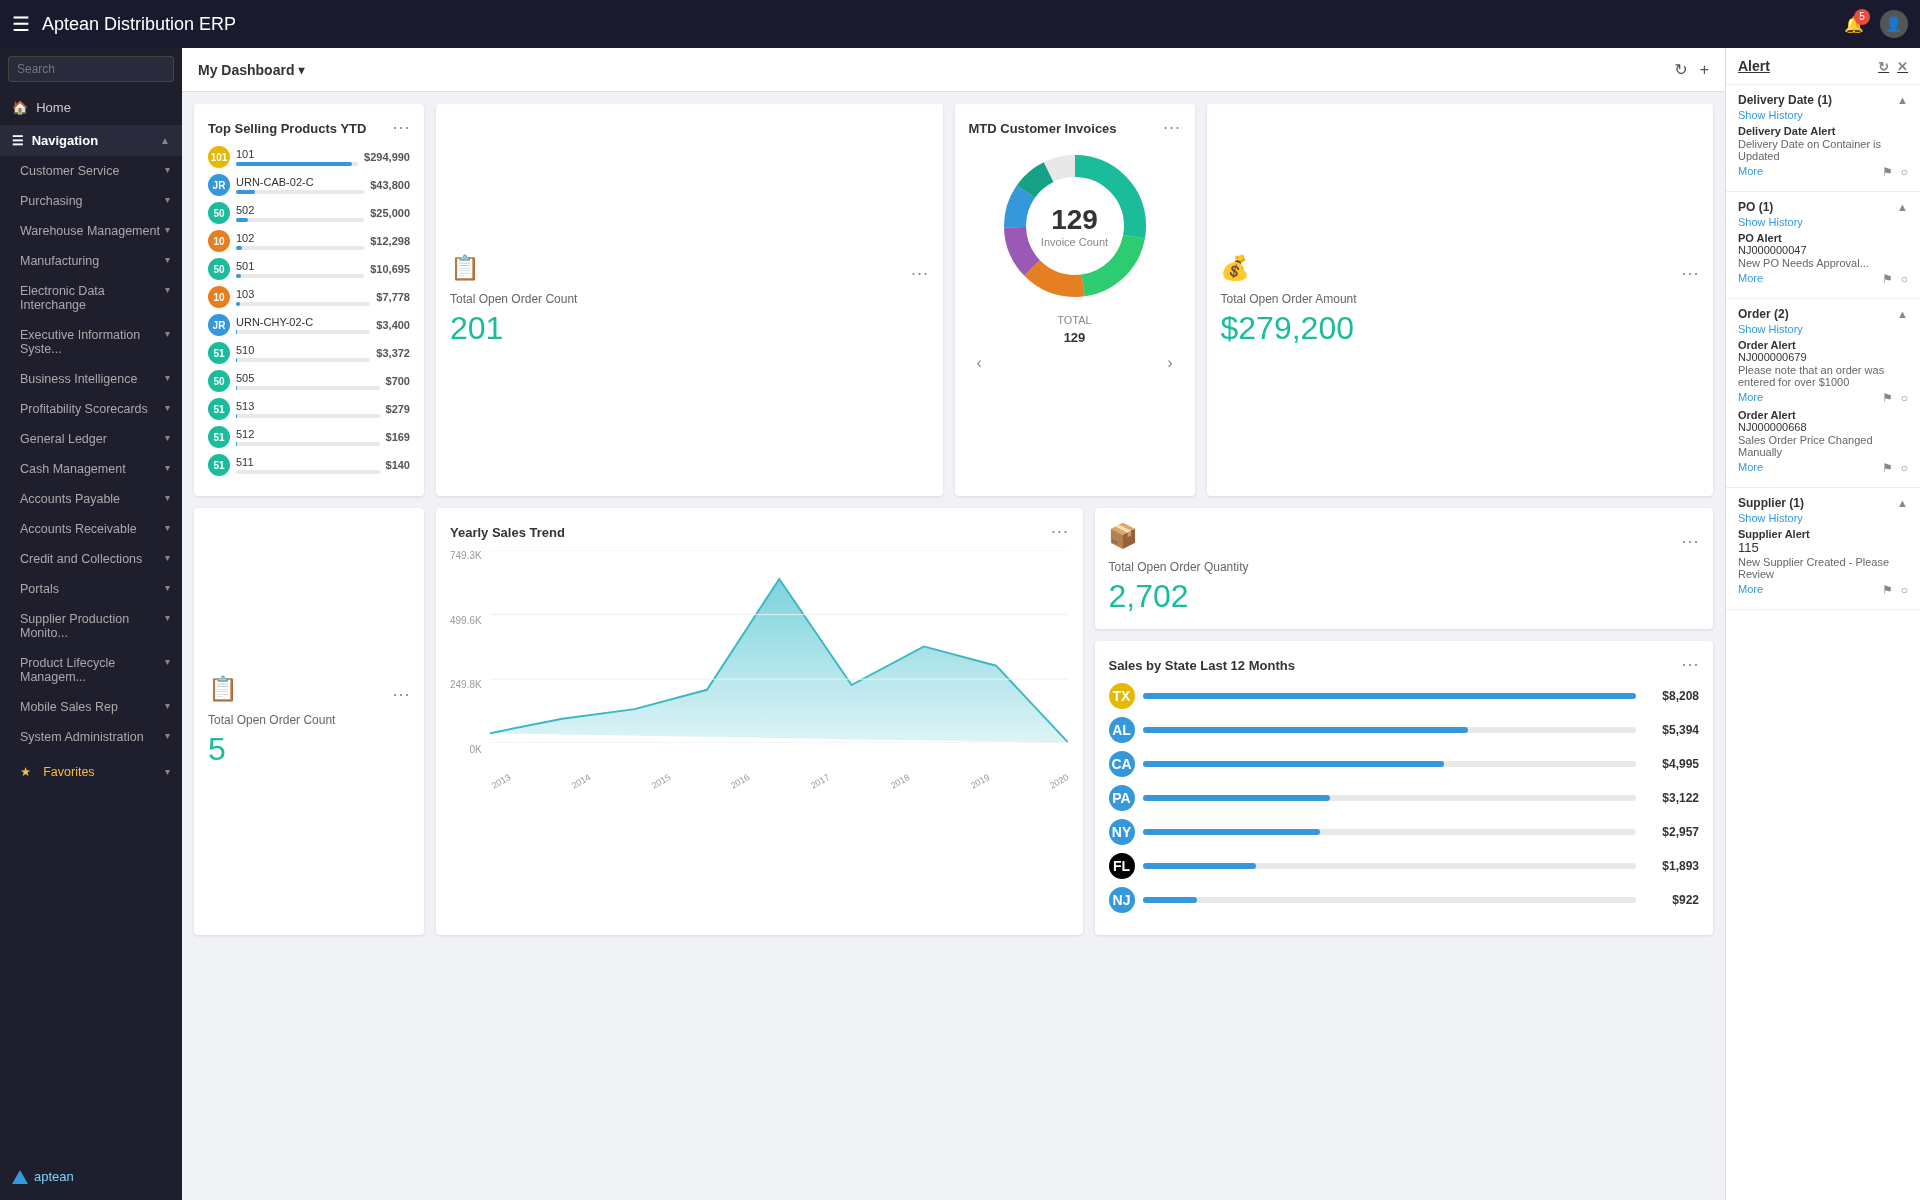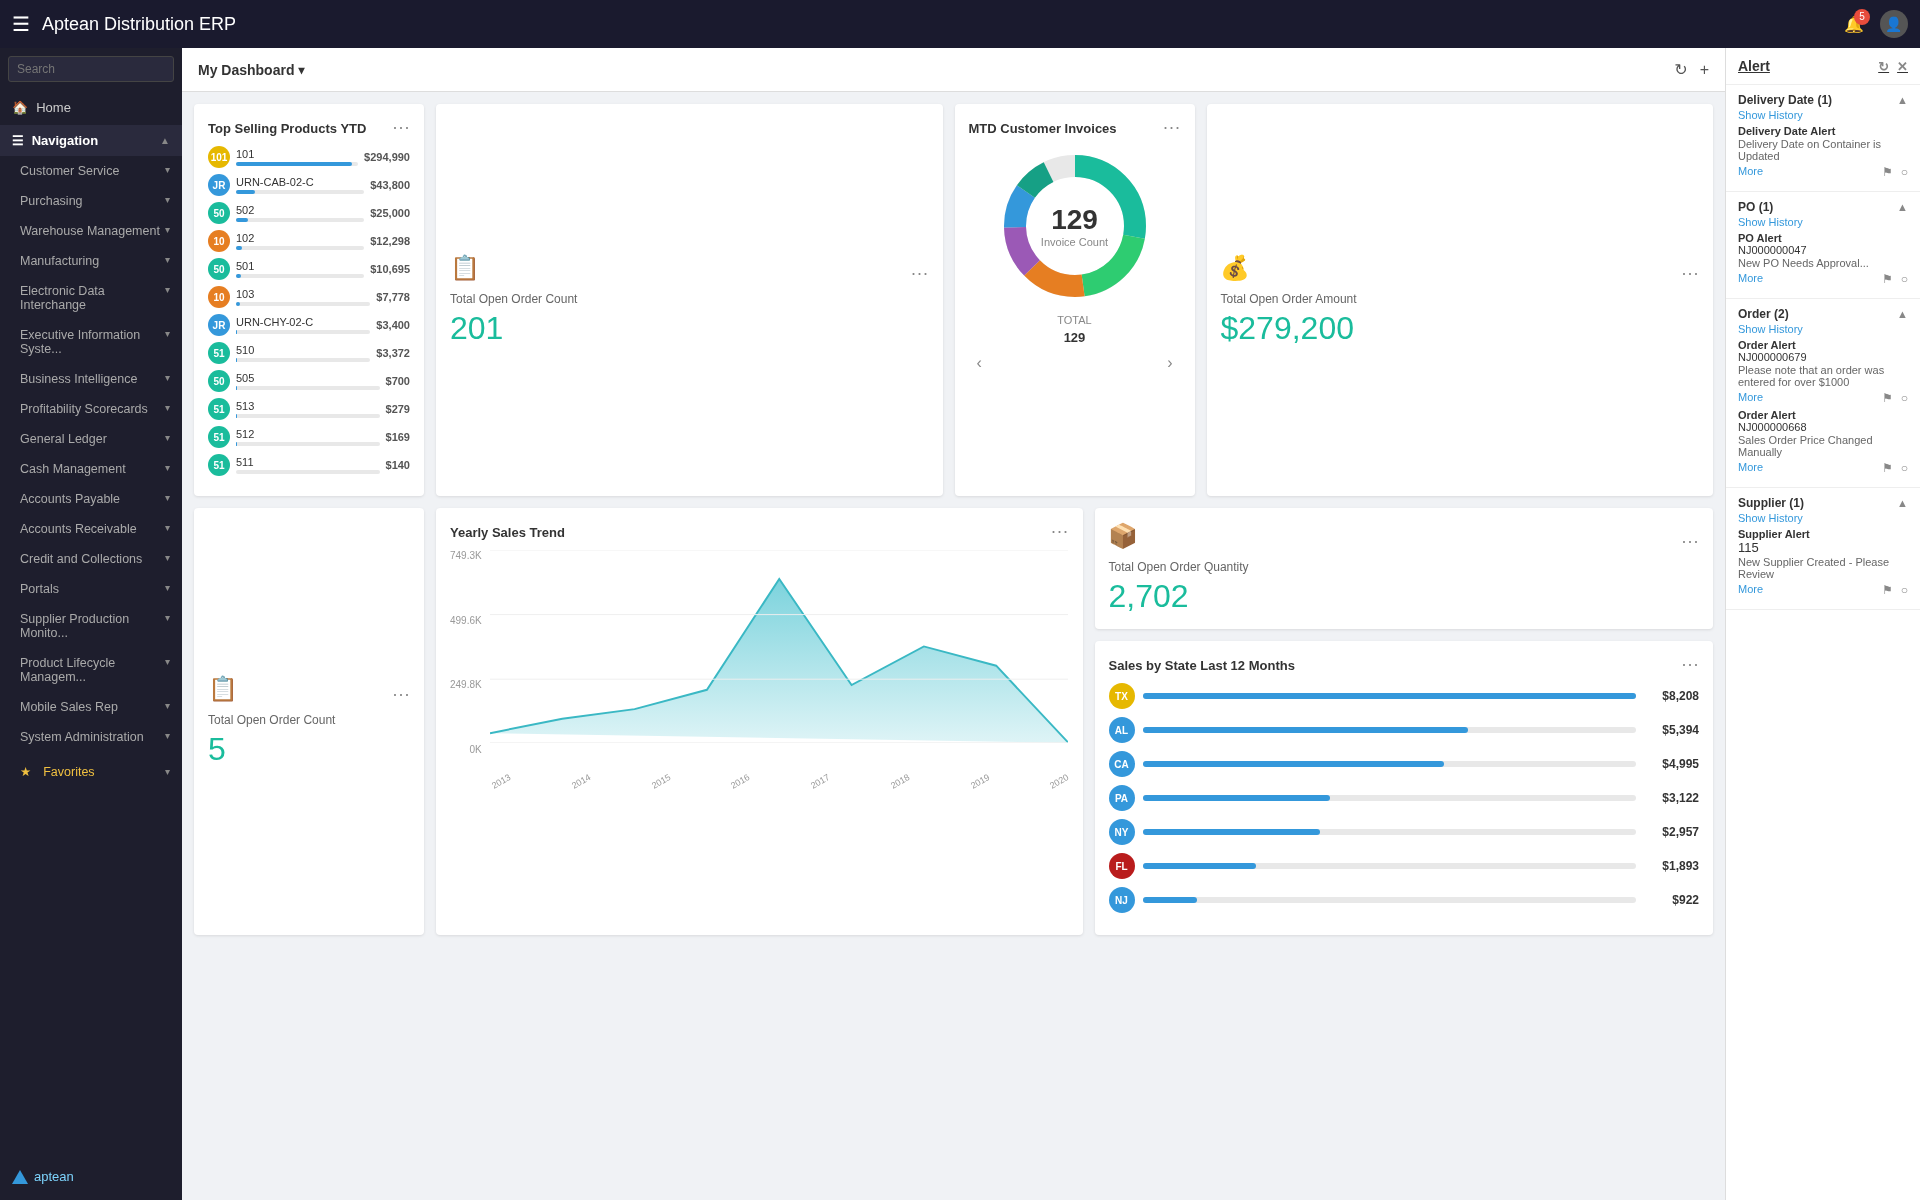--- a/index.html
+++ b/index.html
@@ -91,21 +91,21 @@
     .trend-chart { flex: 1; min-width: 300px; }
     .chart-area { position: relative; height: 230px; }
     .y-axis-labels { position: absolute; left: 0; top: 0; bottom: 25px; display: flex; flex-direction: column; justify-content: space-between; align-items: flex-end; padding-right: 4px; }
     .y-label { font-size: 10px; color: #999; }
     svg.chart-svg { position: absolute; left: 40px; right: 0; top: 0; bottom: 25px; }
     .x-labels { display: flex; justify-content: space-between; padding-left: 40px; margin-top: 2px; }
 
     
     .sales-state { flex: 1; }
     .state-row { display: flex; align-items: center; gap: 8px; margin-bottom: 8px; }
-    .state-badge { width: 26px; height: 26px; border-radius: 50%; display: flex; align-items: center; justify-content: center; font-size: 10px; font-weight: 700; color: white; flex-shrink: 0; }
+    .state-badge { width: 26px; height: 26px; border-radius: 50%; display: flex; align-items: center; justify-content: center; font-size: 14px; font-weight: 700; color: white; flex-shrink: 0; }
     .state-bar-container { flex: 1; height: 6px; background: #e8e8e8; border-radius: 3px; }
     .state-bar { height: 6px; background: #3498db; border-radius: 3px; }
     .state-value { font-size: 12px; font-weight: 600; color: #333; white-space: nowrap; min-width: 55px; text-align: right; }
   </style>
 </head>
 <body>
 
 <div class="topbar">
   <span class="hamburger">☰</span>
   <span class="app-title">Aptean Distribution ERP</span>
@@ -524,21 +524,21 @@
     <div class="state-value">$3,122</div>
   </div>
                   <div class="state-row">
     <div class="state-badge" style="background:#3498db;">NY</div>
     <div class="state-bar-container">
       <div class="state-bar" style="width:36%;"></div>
     </div>
     <div class="state-value">$2,957</div>
   </div>
                   <div class="state-row">
-    <div class="state-badge" style="background:#b91c1c;">FL</div>
+    <div class="state-badge" style="background:#000000;">FL</div>
     <div class="state-bar-container">
       <div class="state-bar" style="width:23%;"></div>
     </div>
     <div class="state-value">$1,893</div>
   </div>
                   <div class="state-row">
     <div class="state-badge" style="background:#3498db;">NJ</div>
     <div class="state-bar-container">
       <div class="state-bar" style="width:11%;"></div>
     </div>

